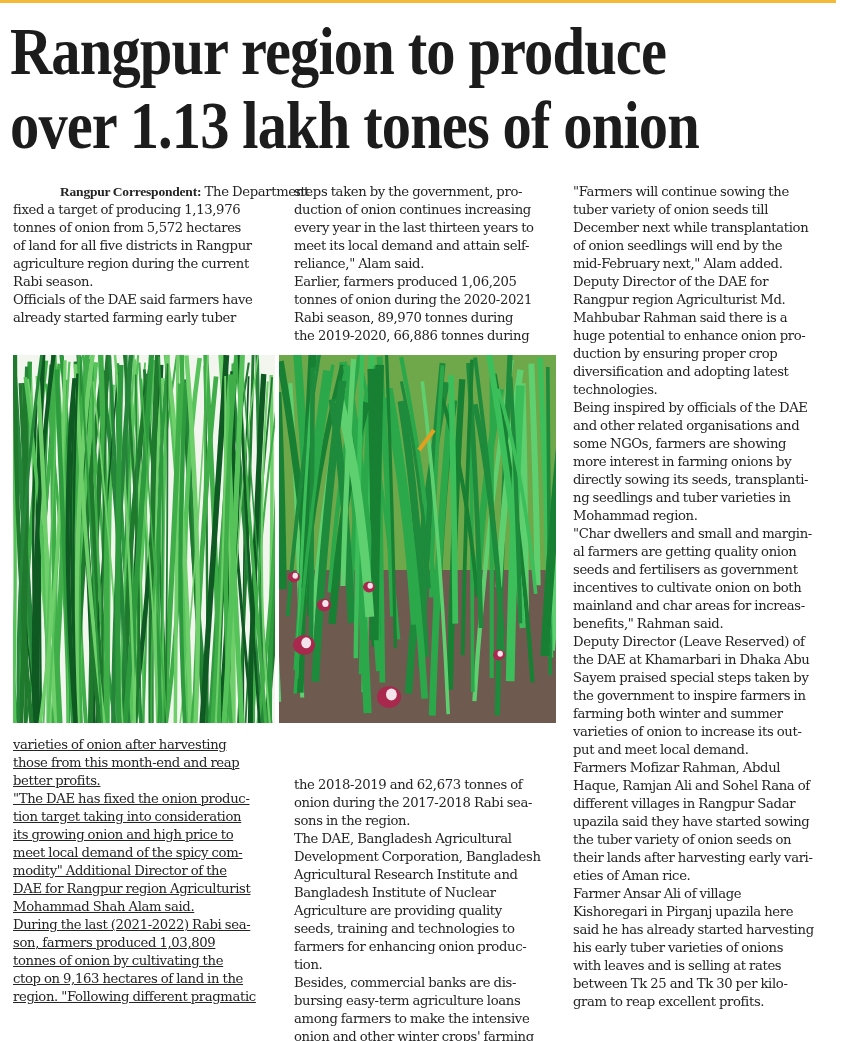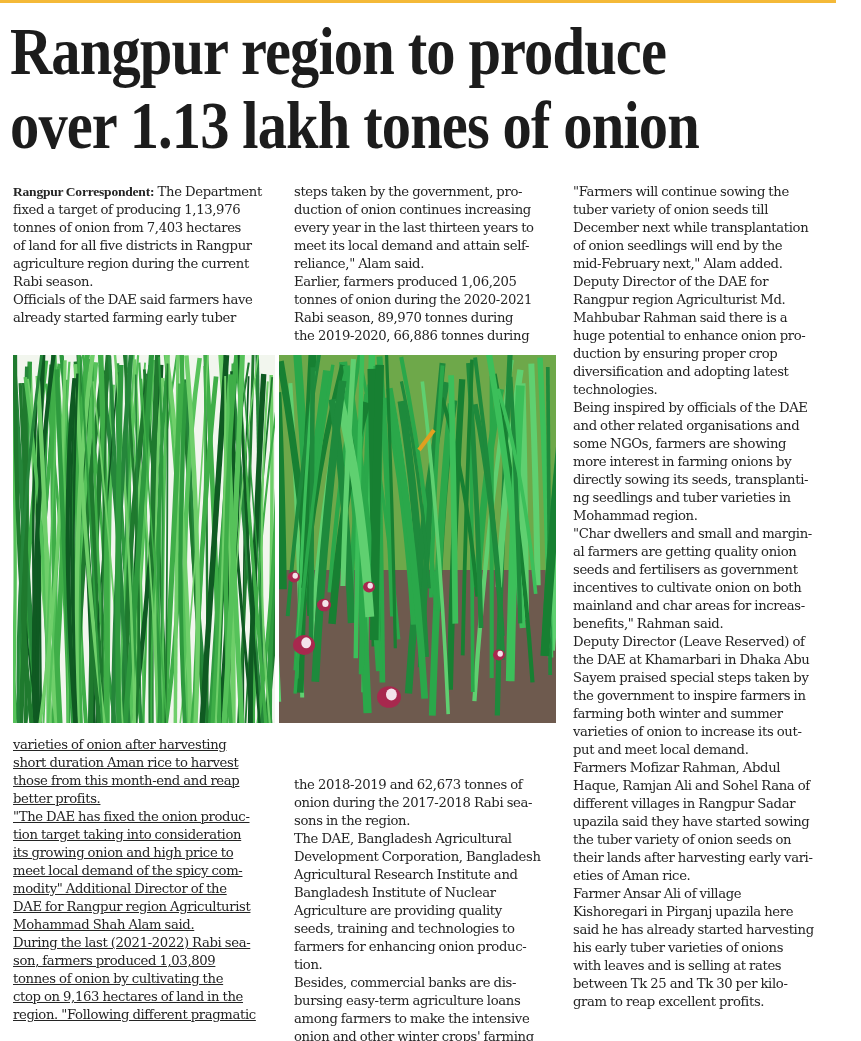--- a/index.html
+++ b/index.html
@@ -1,21 +1,21 @@
 <!DOCTYPE html>
 <html><head>
 <meta charset="utf-8">
 <style>
   html, body { margin: 0; padding: 0; background: #ffffff; }
   body { width: 861px; height: 1041px; position: relative; overflow: hidden; font-family: "DejaVu Serif", serif; color: #1e1e1e; }
   .topbar { position: absolute; left: 0; top: 0; width: 836px; height: 3px; background: #f4b938; }
   .headline { position: absolute; left: 10px; top: 14px; width: 830px; margin: 0; font-family: "Liberation Serif", serif; font-weight: bold; font-size: 68px; line-height: 74px; letter-spacing: -1px; color: #1c1c1c; transform: scaleX(0.86); transform-origin: left top; white-space: nowrap; }
   .col { position: absolute; font-family: "DejaVu Serif", serif; font-size: 13.2px; line-height: 18px; color: #242424; letter-spacing: -0.35px; word-spacing: -0.5px; }
   .col p { margin: 0; white-space: nowrap; }
-  .byline { font-family: "Liberation Serif", serif; font-weight: bold; font-size: 13.5px; letter-spacing: -0.2px; }
+  .byline { font-family: "Liberation Serif", serif; font-weight: bold; font-size: 13.5px; letter-spacing: -0.2px; margin-left: 47px; }
   #c1a { left: 13px; top: 183px; width: 262px; }
   #c2a { left: 294px; top: 183px; width: 270px; }
   #c3  { left: 573px; top: 183px; width: 270px; }
   #c1b { left: 13px; top: 736px; width: 262px; text-decoration: underline; }
   #c2b { left: 294px; top: 736px; width: 270px; margin-top: 40px; }
   .photo { position: absolute; top: 355px; height: 368px; overflow: hidden; }
   #photo1 { left: 13px; width: 262px; background: #f2f6ee; }
   #photo2 { left: 279px; width: 277px; background: #5c6a3a; }
   .photo svg { width: 100%; height: 100%; display: block; }
 </style>
@@ -25,21 +25,21 @@
 <div class="topbar"></div>
 
 <h1 class="headline">
   <span style="display:block">Rangpur region to produce</span>
   <span style="display:block">over 1.13 lakh tones of onion</span>
 </h1>
 
 <div class="col" id="c1a">
     <p><span class="byline">Rangpur Correspondent:</span><span> The Department</span></p>
     <p>fixed a target of producing 1,13,976</p>
-    <p>tonnes of onion from 7,403 hectares</p>
+    <p>tonnes of onion from 5,572 hectares</p>
     <p>of land for all five districts in Rangpur</p>
     <p>agriculture region during the current</p>
     <p>Rabi season.</p>
     <p>Officials of the DAE said farmers have</p>
     <p>already started farming early tuber</p>
   </div>
 <div class="col" id="c2a">
     <p>steps taken by the government, pro-</p>
     <p>duction of onion continues increasing</p>
     <p>every year in the last thirteen years to</p>
@@ -93,21 +93,20 @@
     <p>Farmer Ansar Ali of village</p>
     <p>Kishoregari in Pirganj upazila here</p>
     <p>said he has already started harvesting</p>
     <p>his early tuber varieties of onions</p>
     <p>with leaves and is selling at rates</p>
     <p>between Tk 25 and Tk 30 per kilo-</p>
     <p>gram to reap excellent profits.</p>
   </div>
 <div class="col" id="c1b">
     <p>varieties of onion after harvesting</p>
-    <p>short duration Aman rice to harvest</p>
     <p>those from this month-end and reap</p>
     <p>better profits.</p>
     <p>"The DAE has fixed the onion produc-</p>
     <p>tion target taking into consideration</p>
     <p>its growing onion and high price to</p>
     <p>meet local demand of the spicy com-</p>
     <p>modity" Additional Director of the</p>
     <p>DAE for Rangpur region Agriculturist</p>
     <p>Mohammad Shah Alam said.</p>
     <p>During the last (2021-2022) Rabi sea-</p>

